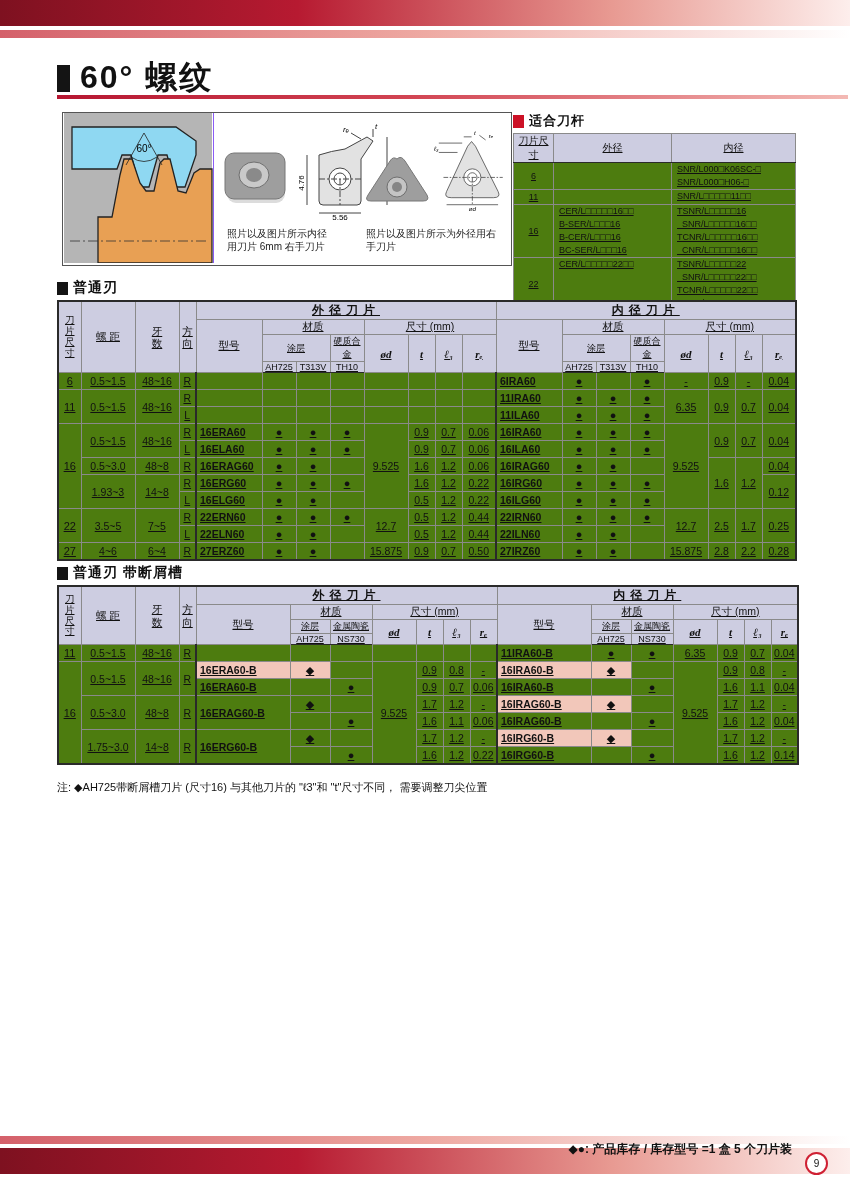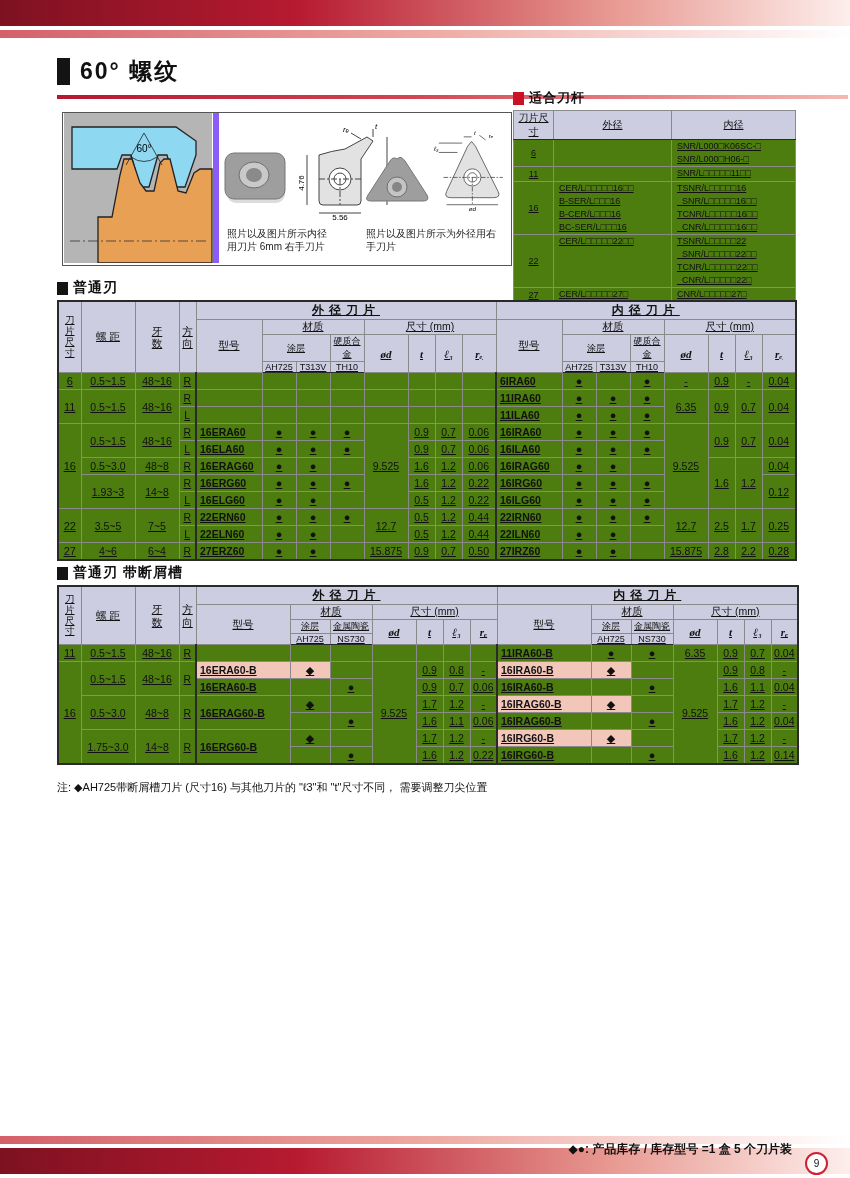--- a/index.html
+++ b/index.html
@@ -5,25 +5,25 @@
   html,body{margin:0;padding:0;}
   body{width:850px;height:1178px;position:relative;background:#fff;overflow:hidden;
        font-family:"Liberation Sans","DejaVu Sans",sans-serif;color:#111;}
   .abs{position:absolute;}
   
   .bar-thick{height:26px;width:850px;background:linear-gradient(90deg,#7e1120 0%,#b71a31 35%,#e89a92 72%,#fdeeec 100%);}
   .bar-thin{height:8px;width:850px;background:linear-gradient(90deg,#d4606a 0%,#eea9a2 50%,#ffffff 100%);}
   
   .title-row{left:57px;top:56px;display:flex;align-items:center;}
   .tsq{width:13px;height:27px;background:#141414;margin-right:10px;}
-  .main-title{font-size:23px;font-weight:bold;letter-spacing:2px;}
+  .main-title{font-size:32px;font-weight:bold;letter-spacing:2px;}
   .title-line{left:57px;top:95px;width:791px;height:4px;background:linear-gradient(90deg,#b61631,#d24553 45%,#f3b9b4 100%);}
   
   .hero{left:62px;top:112px;width:448px;height:152px;border:1px solid #555;background:#fff;}
-  .hero-panel{position:absolute;left:0;top:0;width:150px;height:150px;border-right:6px solid #8b5cf6;}
+  .hero-panel{position:absolute;left:0;top:0;width:150px;height:150px;border-right:1px solid #8b5cf6;}
   .caption{position:absolute;font-size:10px;line-height:13px;white-space:pre-line;color:#222;}
   
   .sec-title{display:flex;align-items:center;font-size:14px;font-weight:bold;letter-spacing:1px;}
   .sq{width:11px;height:13px;background:#141414;margin-right:5px;display:inline-block;}
   .sq.red{background:#cc1126;}
   
   table{border-collapse:collapse;table-layout:fixed;background:#4d7c0f;text-decoration:underline;}
   #t1,#t2{width:738px;border:2px solid #2a2a2a;}
   #holders{width:282px;border:1.5px solid #2a2a2a;}
   td{border:1px solid #8a8a8a;text-align:center;vertical-align:middle;padding:0 1px;
@@ -131,21 +131,21 @@
     <text x="74" y="12" font-size="8" font-style="italic">rₑ</text>
     <text x="4" y="28" font-size="8" font-style="italic">ℓ₃</text>
     <text x="53" y="105" font-size="8" font-style="italic" text-anchor="middle">ød</text>
   </svg>
   <div class="caption" style="left:164px;top:114px">照片以及图片所示内径
 用刀片 6mm 右手刀片</div>
   <div class="caption" style="left:303px;top:114px">照片以及图片所示为外径用右
 手刀片</div>
 </div>
 
-<div class="abs" style="left:513px;top:89px">
+<div class="abs" style="left:513px;top:112px">
   <div class="sec-title" style="font-size:13px">
     <span class="sq red"></span>
     <span>适合刀杆</span>
   </div>
   <table id="holders" style="margin-top:3px">
       <colgroup>
         <col style="width: 40px;">
         <col style="width: 118px;">
         <col style="width: 124px;">
       </colgroup>

